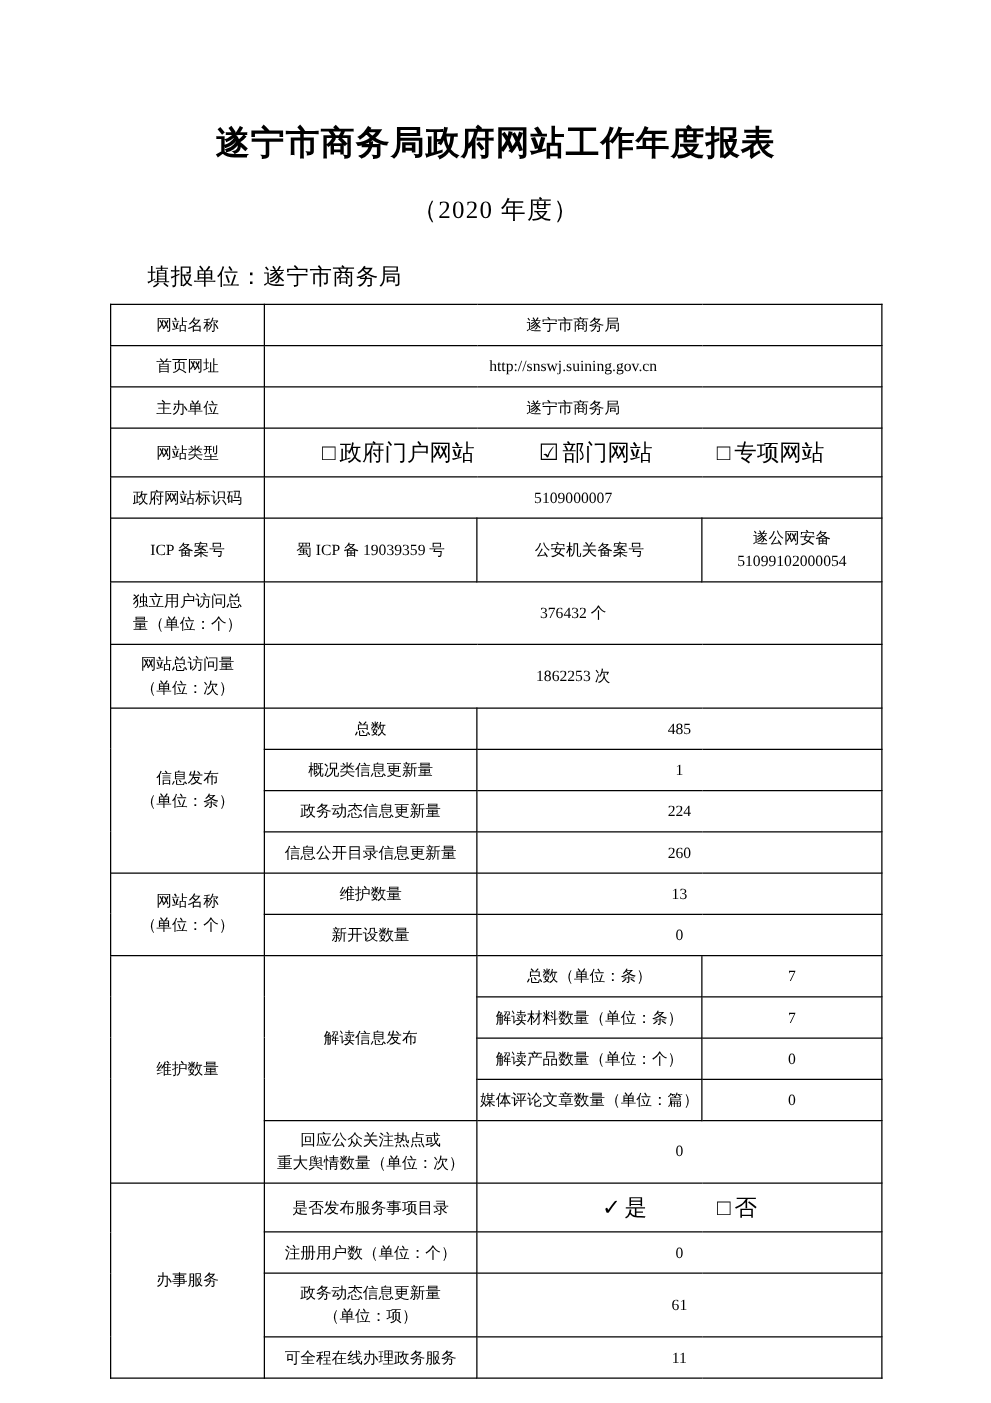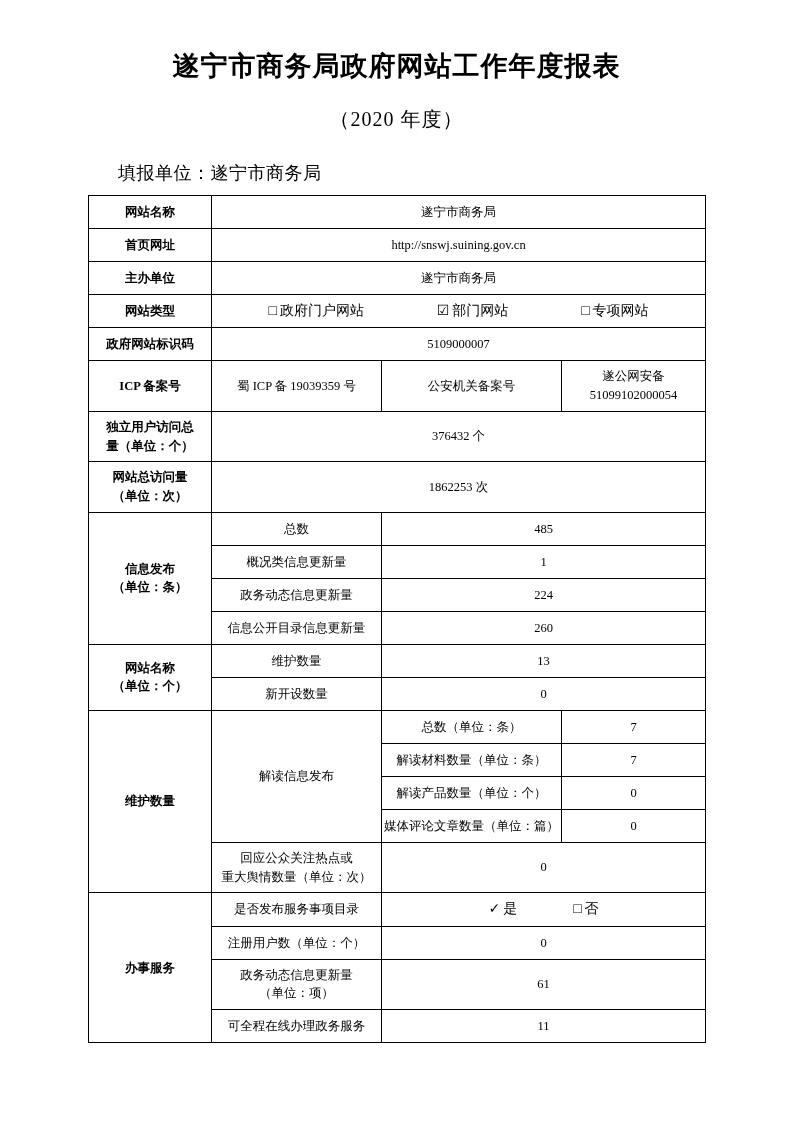--- a/index.html
+++ b/index.html
@@ -15,21 +15,21 @@
   }
   .page {
     position: relative;
     width: 793px;
     height: 1122px;
     box-sizing: border-box;
     padding: 0 88px;
   }
   .doc-title {
     margin: 0;
-    padding-top: 48px;
+    padding-top: 96px;
     text-align: center;
     font-size: 27px;
     font-weight: bold;
     letter-spacing: 1px;
     font-family: "DejaVu Serif", "Liberation Serif", serif;
   }
   .doc-subtitle {
     text-align: center;
     font-size: 20px;
     margin-top: 22px;
@@ -51,34 +51,33 @@
     border: 1px solid #000000;
     font-size: 12.5px;
     text-align: center;
     vertical-align: middle;
     padding: 6px 2px;
     line-height: 1.45;
     height: 20px;
   }
   td.label {
     width: 123px;
-    font-weight: bold;
   }
   .two-line {
     line-height: 1.5;
   }
   .check-row {
     display: flex;
     justify-content: space-around;
     align-items: center;
     padding: 0 18px;
   }
   .check-item {
     white-space: nowrap;
-    font-size: 14px;
+    font-size: 18px;
   }
   .box {
     display: inline-block;
     margin-right: 3px;
   }
   .yesno-row {
     display: flex;
     justify-content: center;
     align-items: center;
     gap: 56px;

